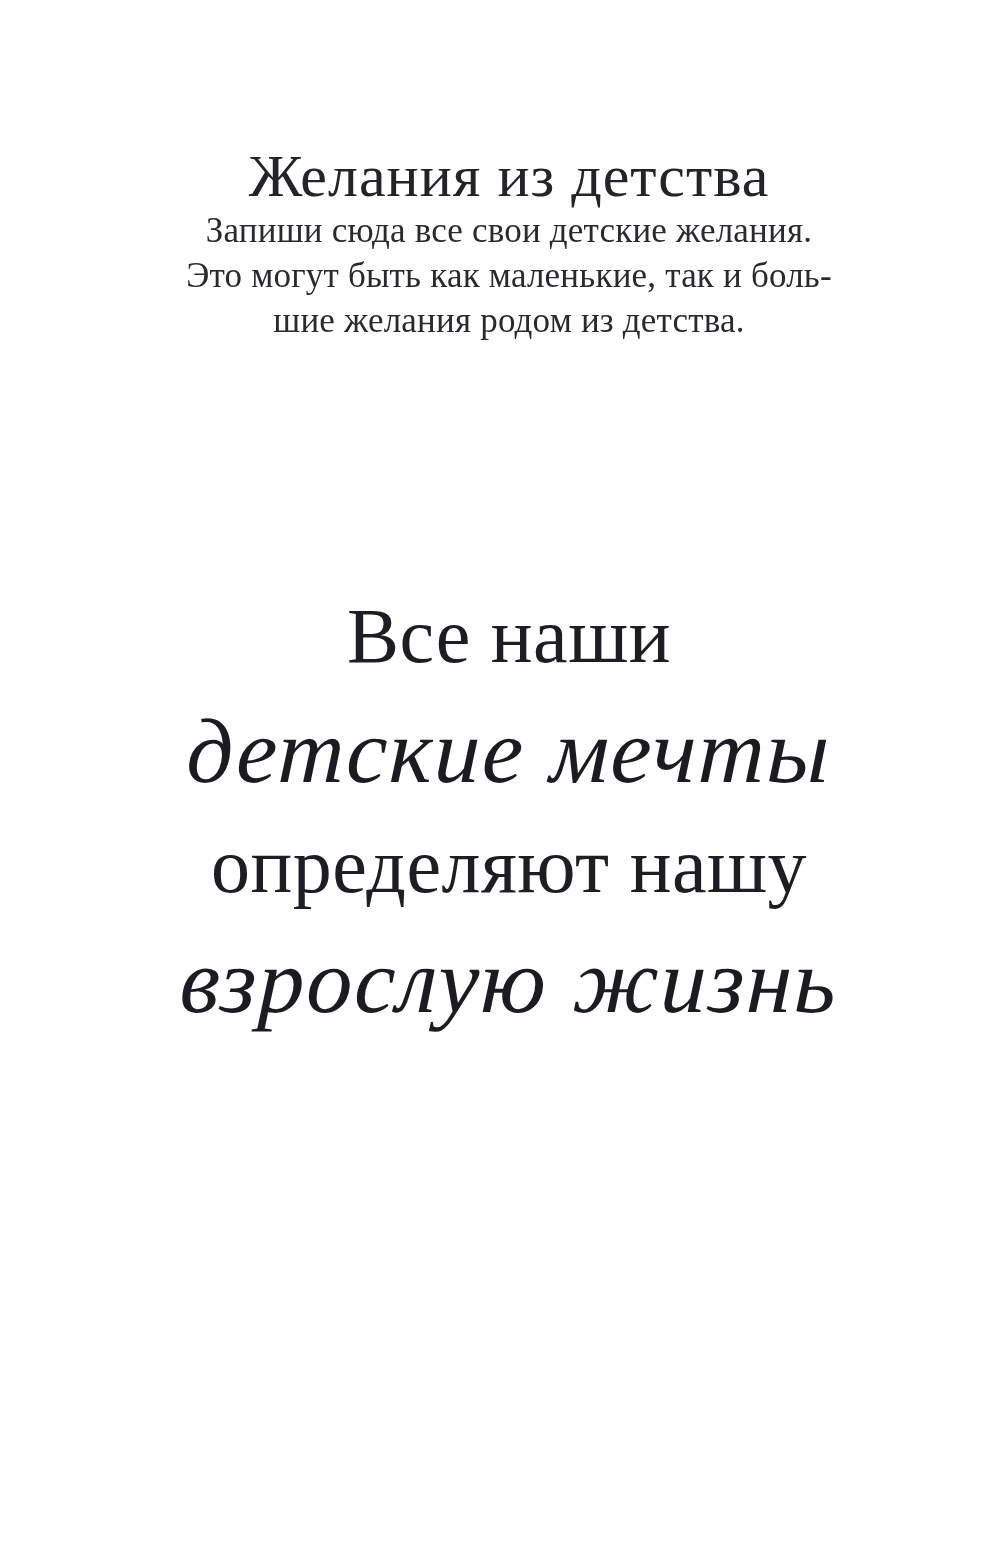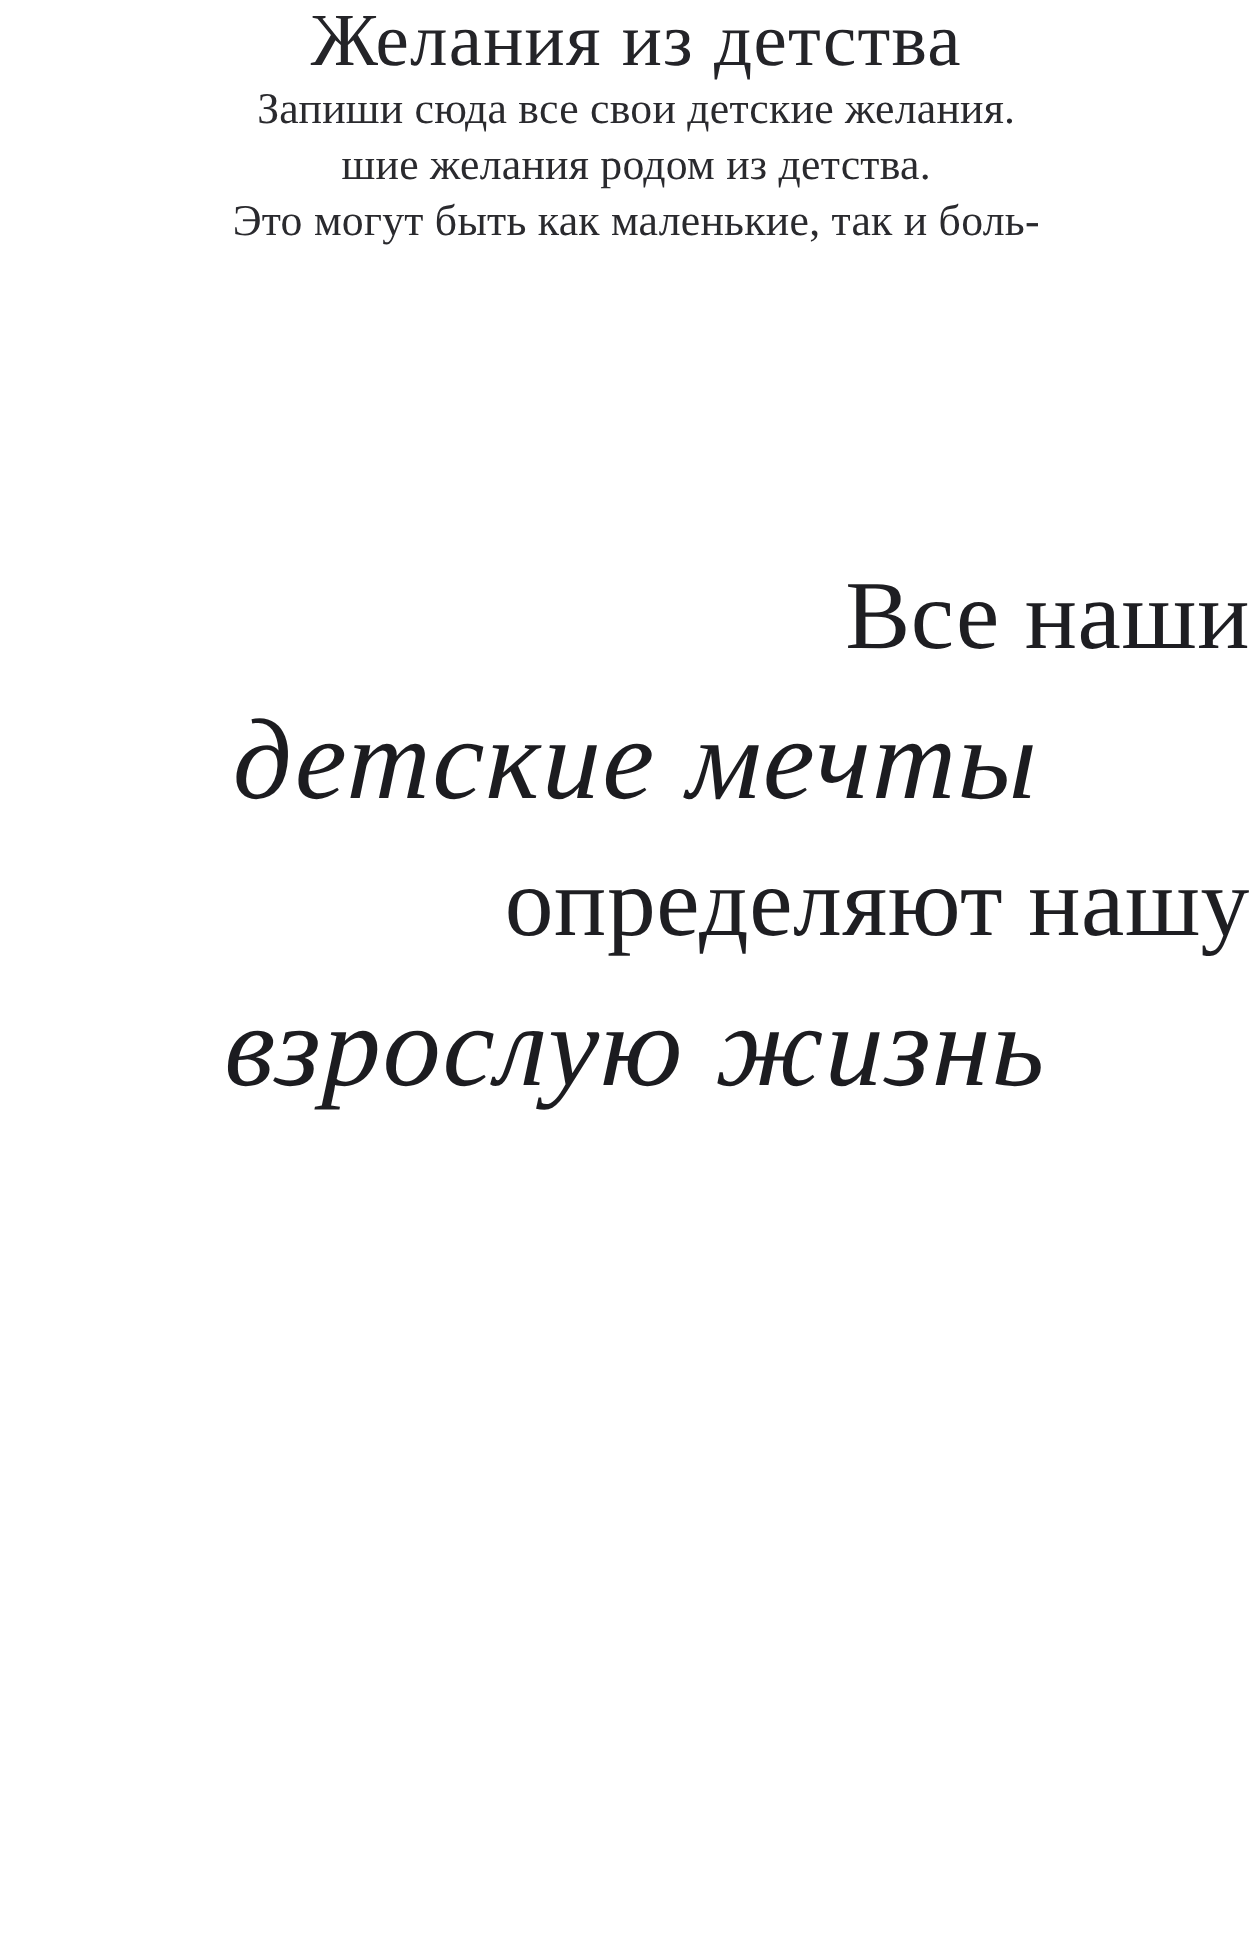--- a/index.html
+++ b/index.html
@@ -9,20 +9,21 @@
     background: #ffffff;
   }
   body {
     font-family: "Liberation Serif", serif;
     color: #1f1f23;
     overflow: hidden;
   }
   .page {
     width: 1000px;
     height: 1271px;
+    padding-top: 144px;
     text-align: center;
     background: #ffffff;
   }
   .content {
     width: 100%;
     padding-left: 18px; 
   }
   .title {
     font-size: 60px;
     font-weight: 400;
@@ -40,21 +41,20 @@
   .quote {
     margin-top: 248px;
   }
   .q-line { white-space: nowrap; }
   .q-line.serif {
     font-size: 78px;
     line-height: 90px;
     font-weight: 400;
     letter-spacing: 0.5px;
     color: #1e1e22;
-    text-align: right;
   }
   .q-line.script {
     
     font-family: "Liberation Serif", serif;
     font-style: italic;
     font-size: 92px;
     line-height: 140px;
     font-weight: 400;
     letter-spacing: 2px;
     color: #1c1c20;
@@ -64,22 +64,22 @@
 </head>
 <body>
 
 <div class="page">
   <div class="content">
 
     <h1 class="title">Желания из детства</h1>
 
     <p class="subtitle">
       <span class="sub-line">Запиши сюда все свои детские желания.</span>
+      <span class="sub-line">Это могут быть как маленькие, так и боль-</span>
       <span class="sub-line">шие желания родом из детства.</span>
-      <span class="sub-line">Это могут быть как маленькие, так и боль-</span>
     </p>
 
     <div class="quote">
       <div class="q-line serif">Все наши</div>
       <div class="q-line script">детские мечты</div>
       <div class="q-line serif">определяют нашу</div>
       <div class="q-line script">взрослую жизнь</div>
     </div>
 
   </div>

